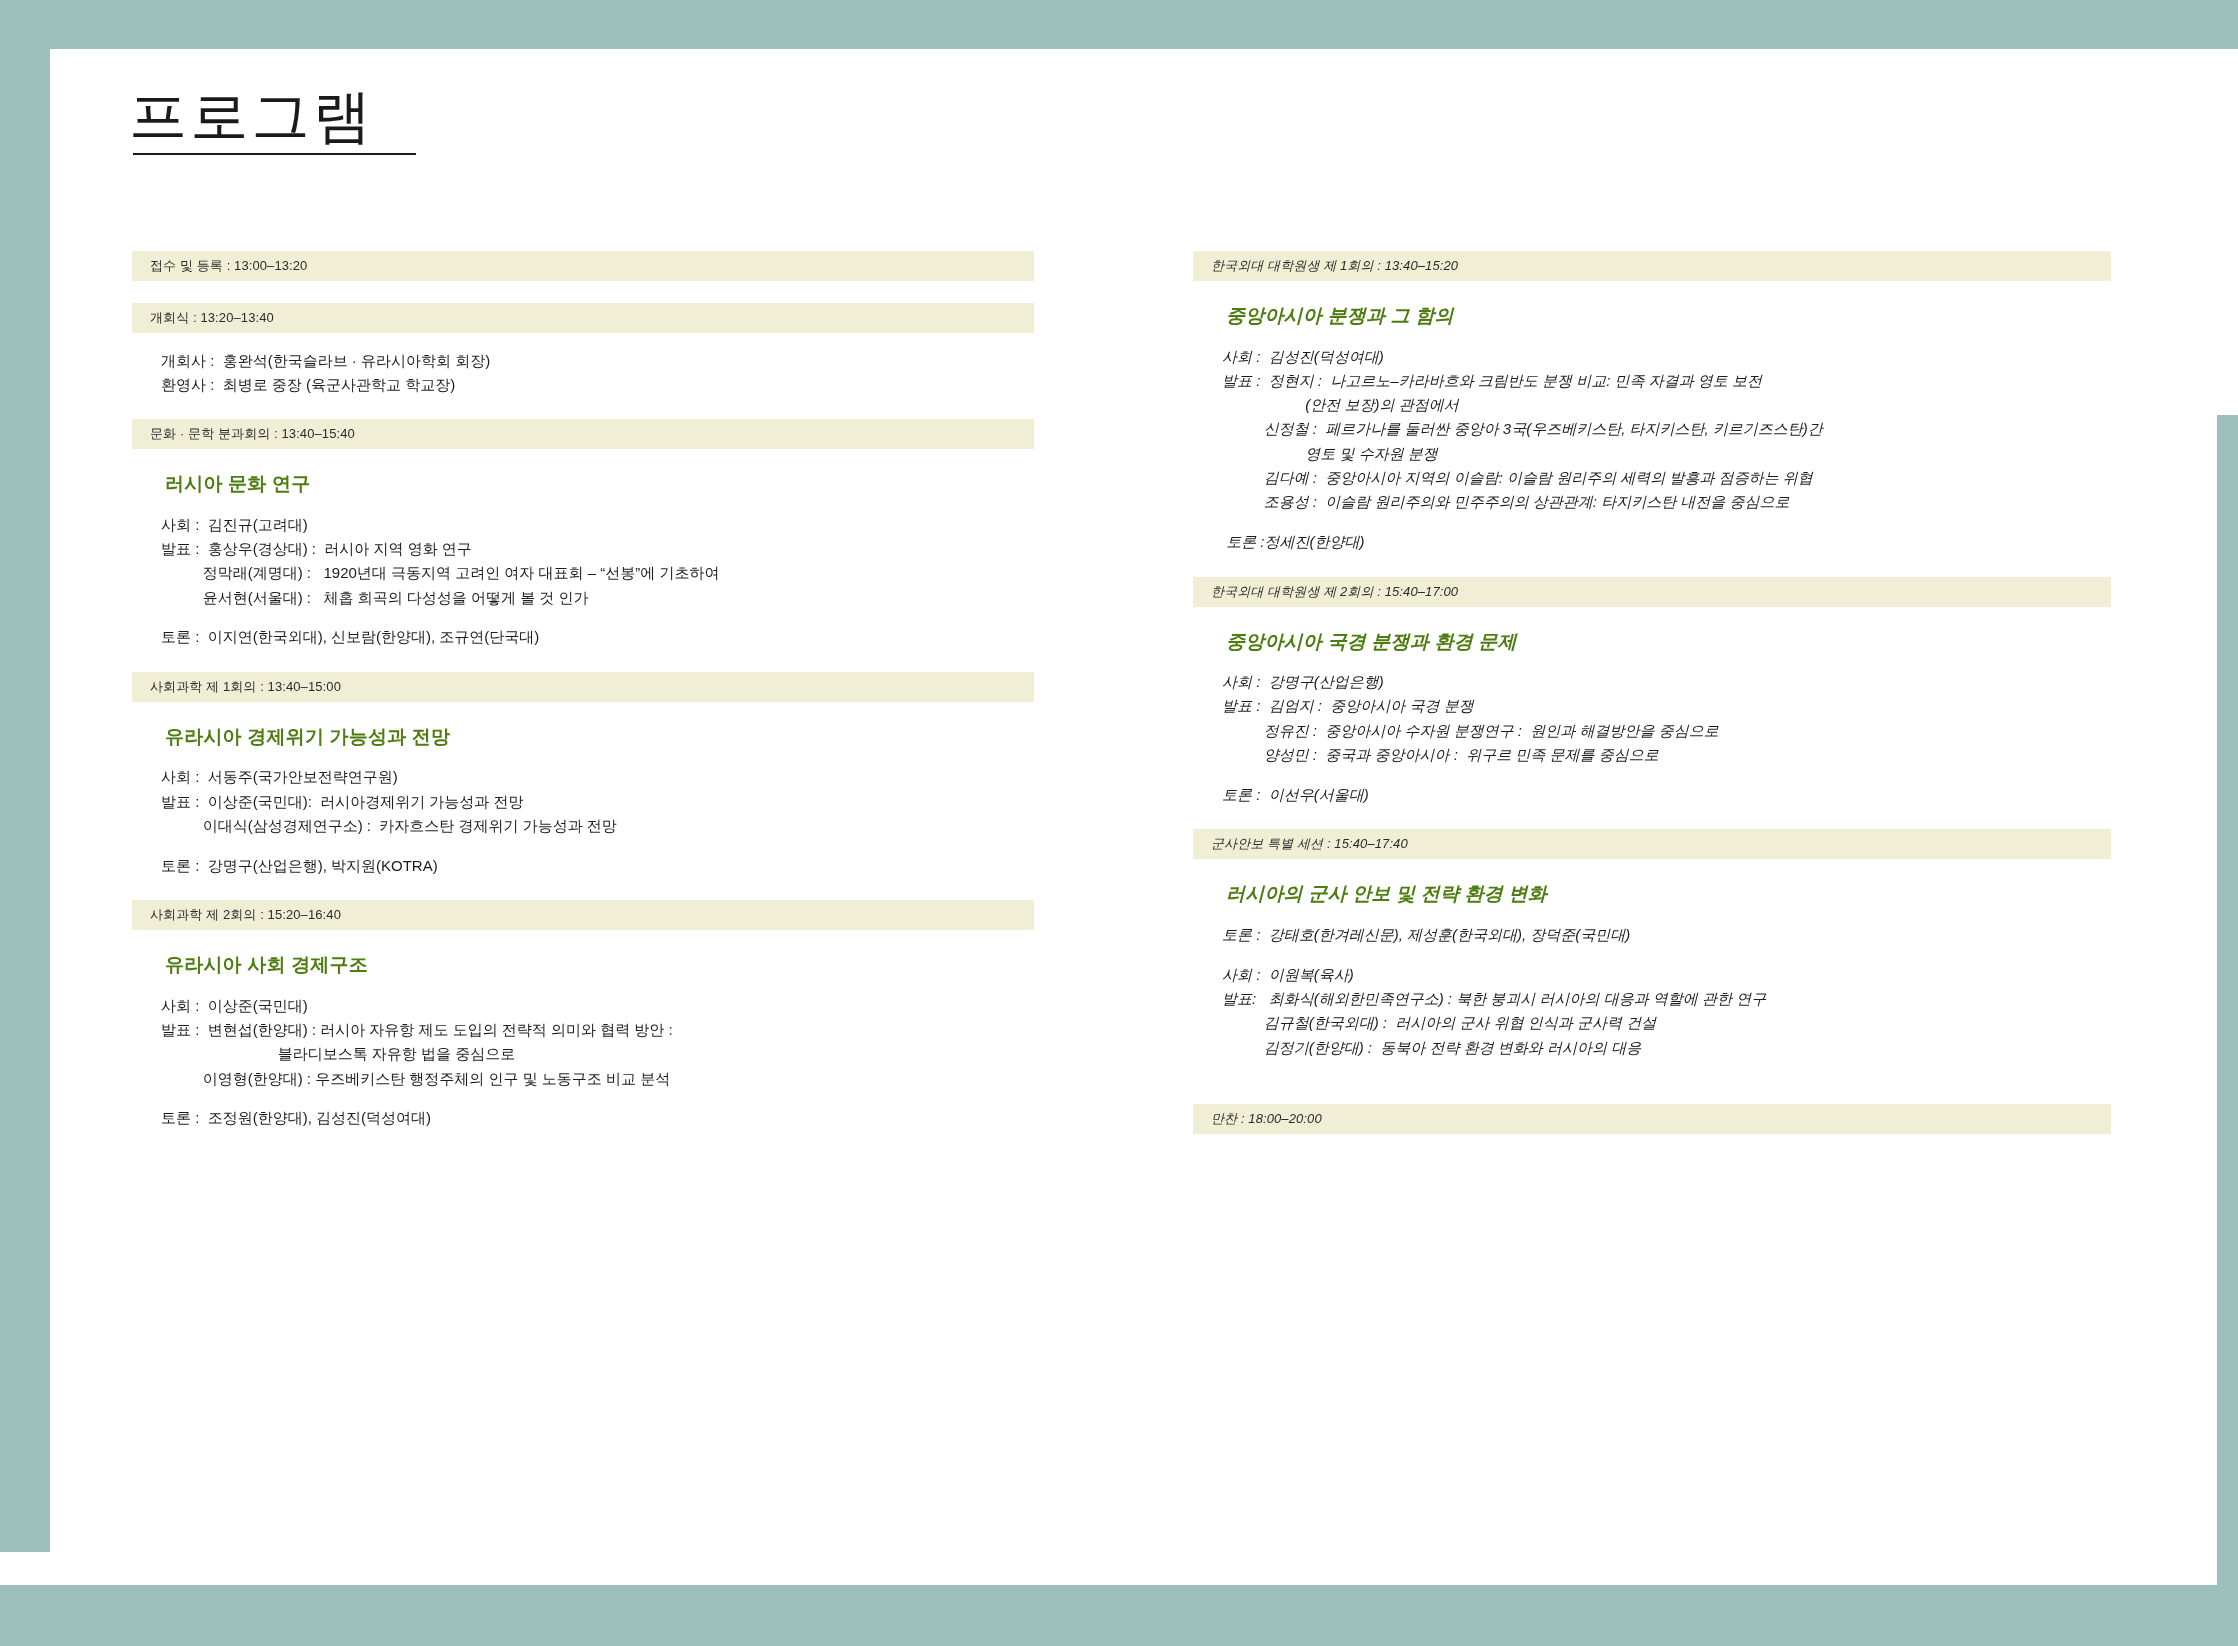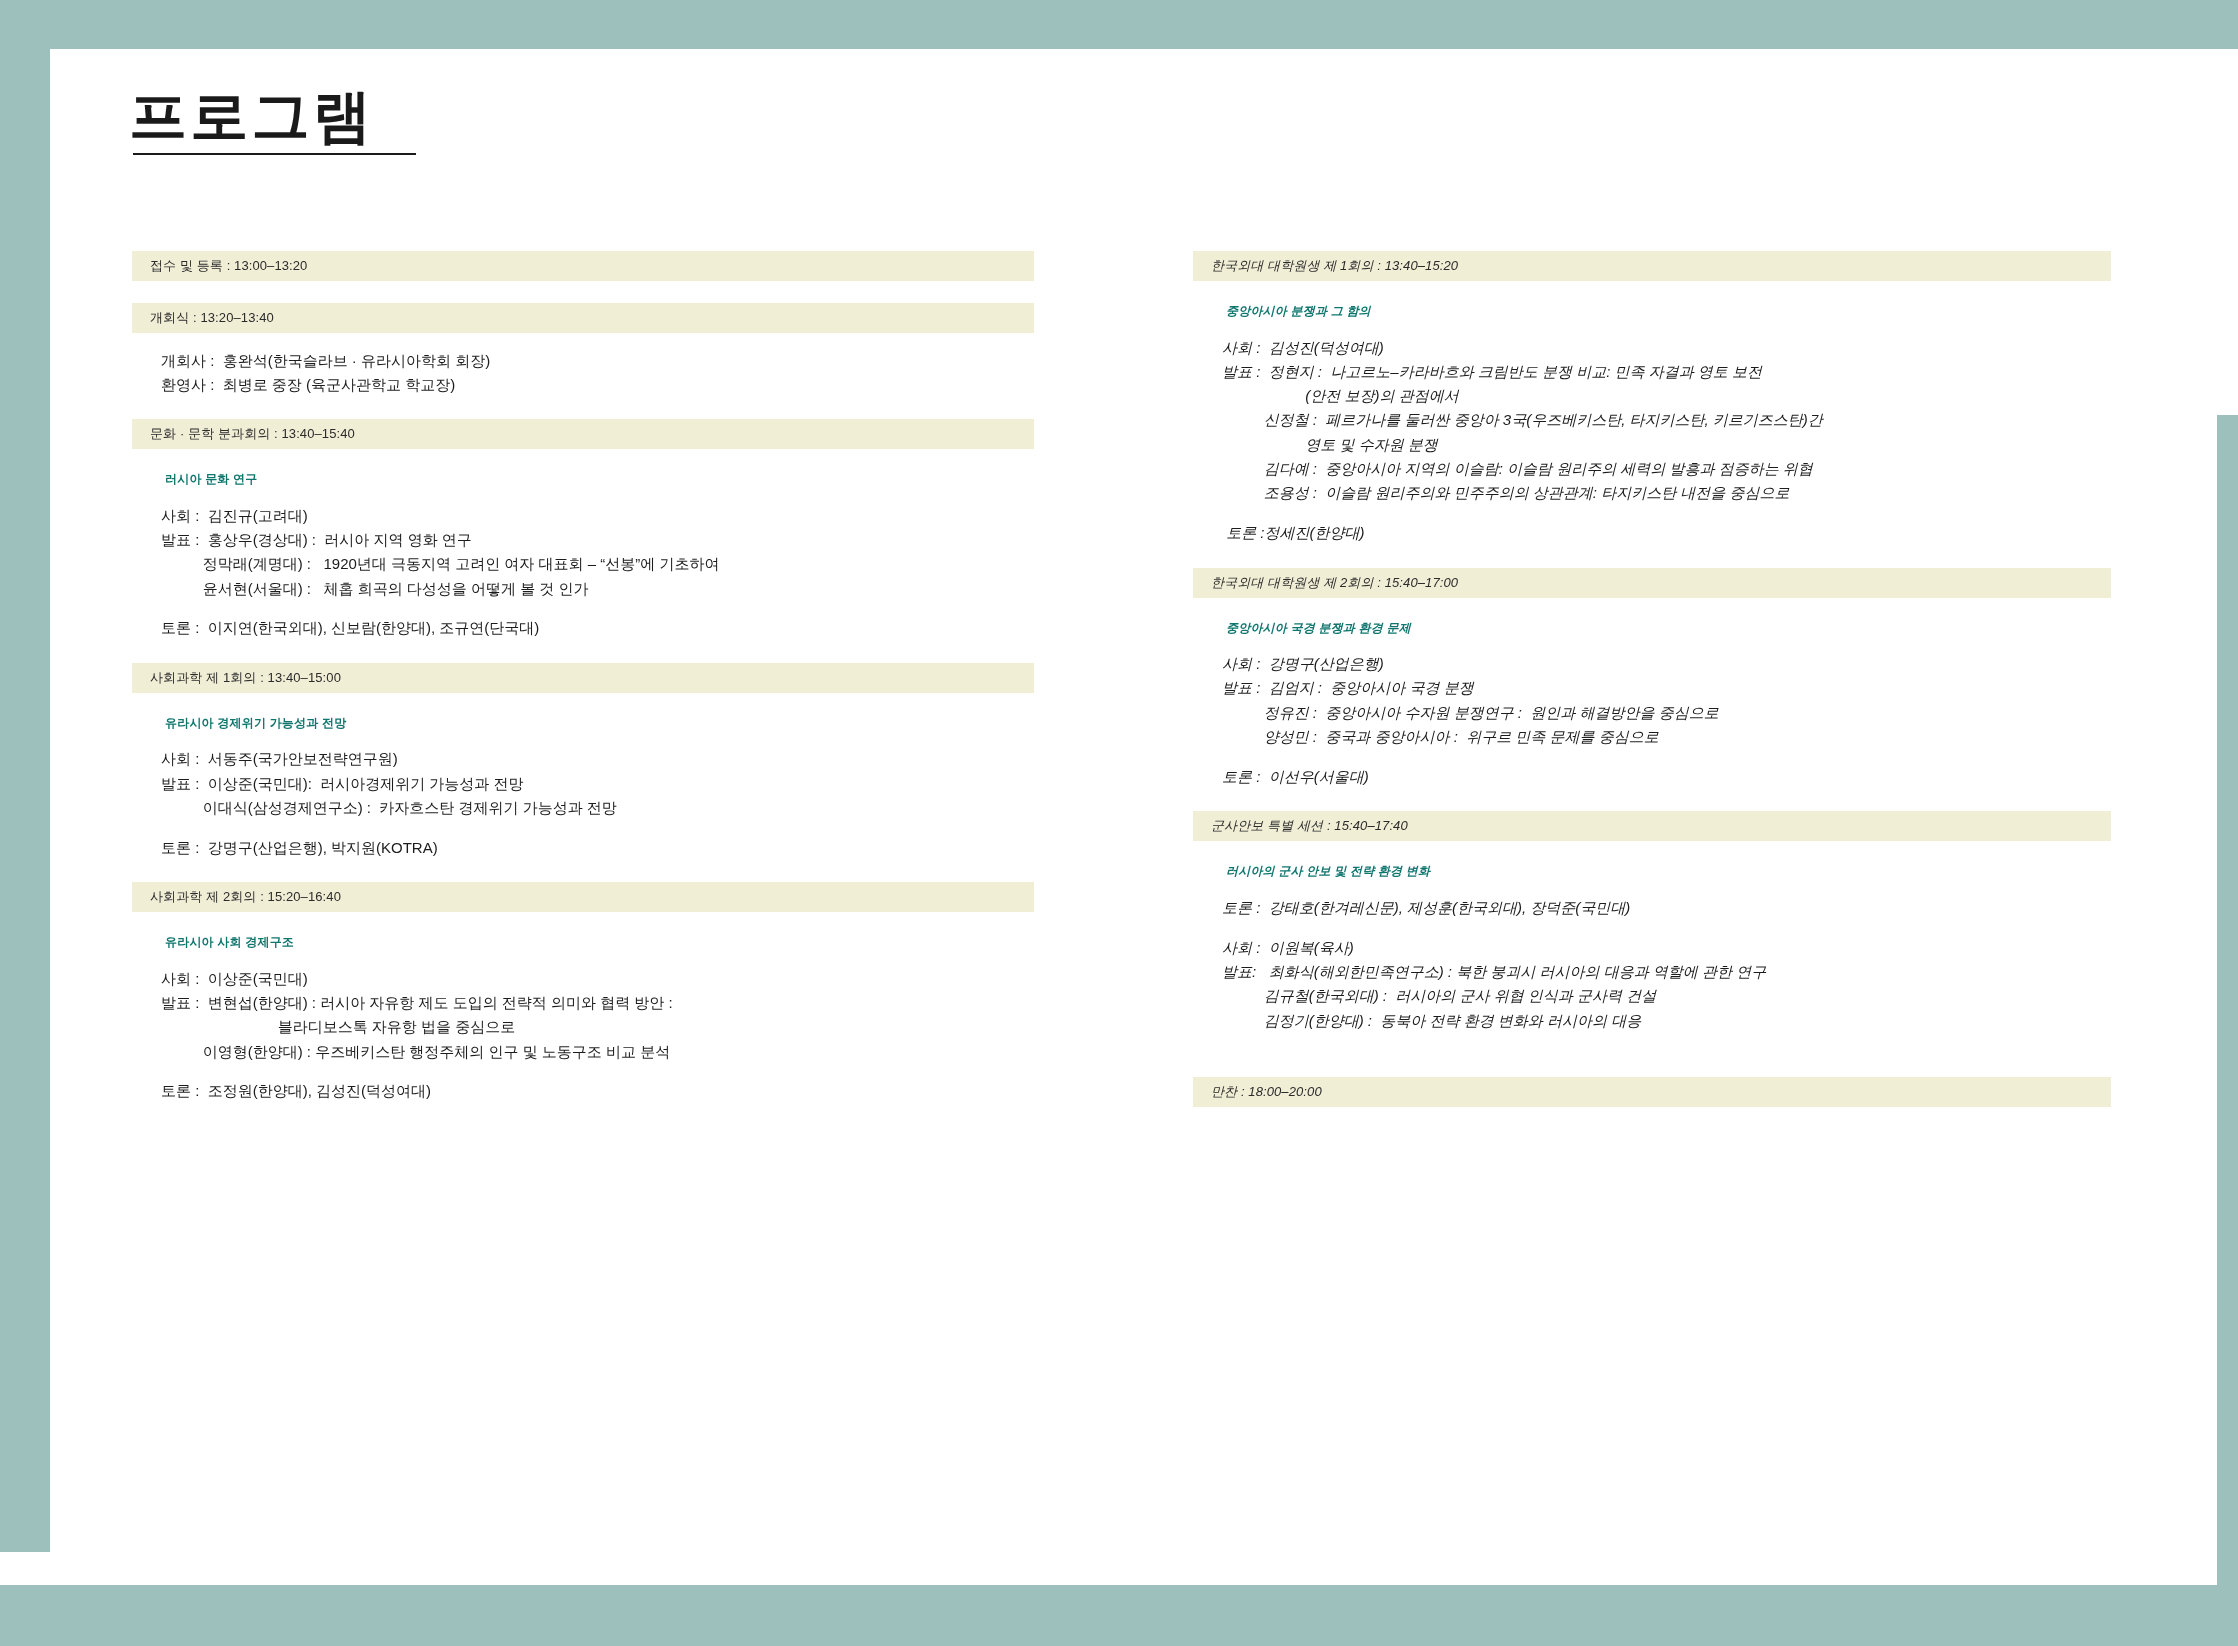--- a/index.html
+++ b/index.html
@@ -59,21 +59,21 @@
   }
 
   
   .title {
     position: absolute;
     left: 129px;
     top: 78px;
     font-size: 58px;
     letter-spacing: 3.3px;
     color: #1a1a1a;
-    font-weight: 700;
+    font-weight: 400;
     font-family: "Liberation Serif", serif;
   }
   .title-underline {
     position: absolute;
     left: 133px;
     top: 153px;
     width: 283px;
     height: 1.7px;
     background: #1a1a1a;
   }
@@ -92,23 +92,23 @@
     font-size: 13px;
     padding: 7.2px 0 7.2px 18px;
     margin: 0 0 0 0;
     line-height: 1.2;
     letter-spacing: 0.1px;
   }
   .bar.narrow { width: 884px; }
   .bar.wide { width: 900px; }
 
   .sess-title {
-    font-size: 12px;
+    font-size: 19px;
     font-weight: bold;
-    color: #0f766e;
+    color: #4d7c0f;
     margin: 22px 0 0 33px;
     letter-spacing: 0.2px;
   }
 
   .body-block {
     font-size: 15px;
     color: #1c1c1c;
     line-height: 1.62;
     margin: 15.6px 0 0 29px;
     white-space: pre;

